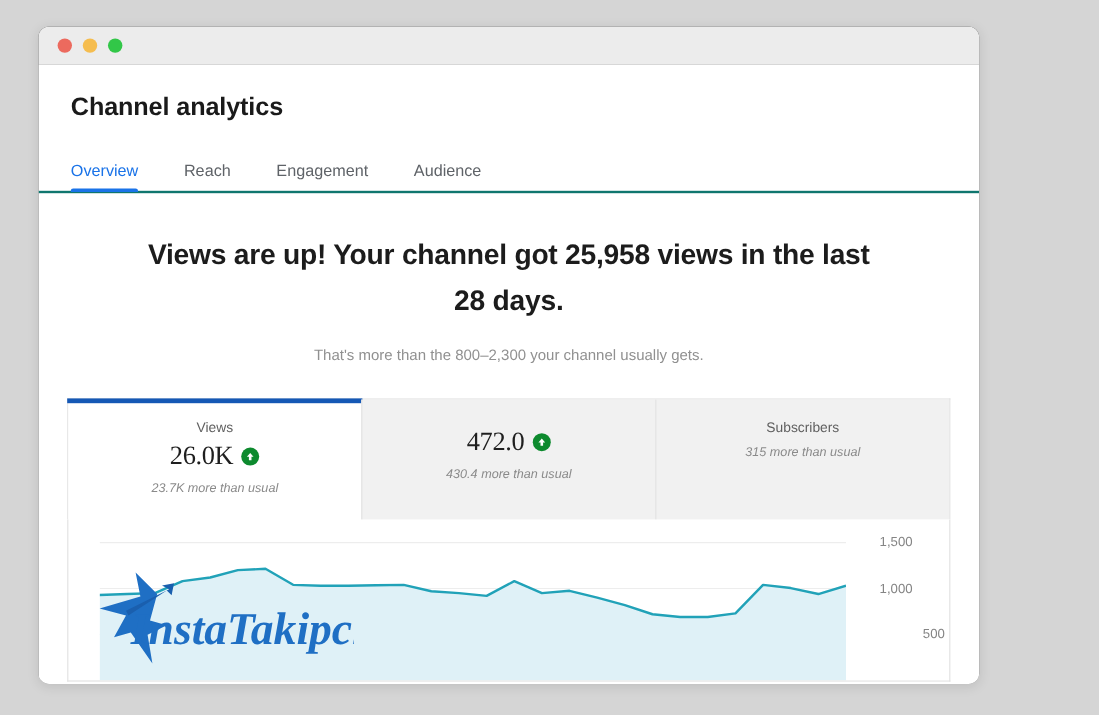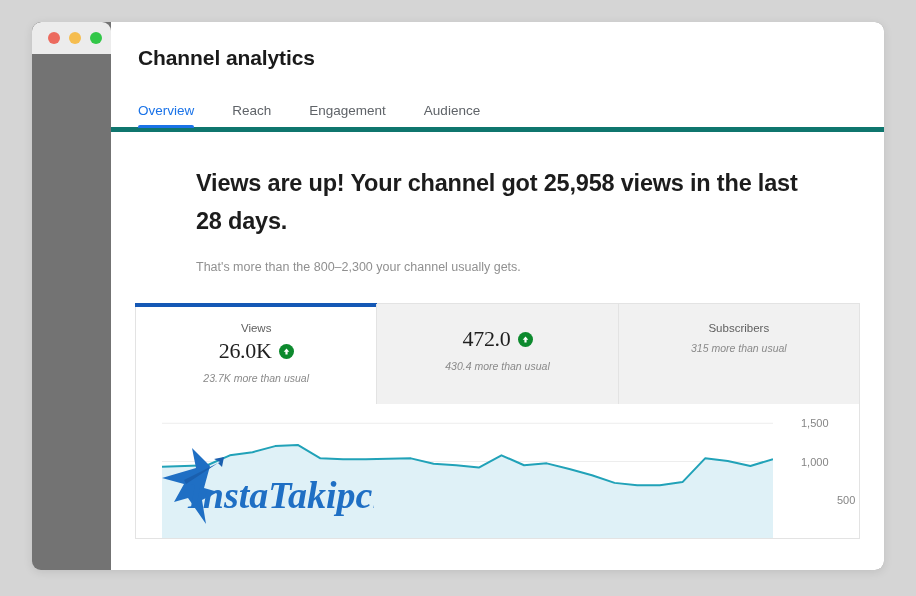--- a/index.html
+++ b/index.html
@@ -14,28 +14,28 @@
     font-family: "Liberation Sans", sans-serif;
     overflow: hidden;
     position: relative;
   }
 
   
   .window {
     position: absolute;
     left: 32px;
     top: 22px;
-    width: 852px;
+    width: 784px;
     height: 548px;
     background: #737373;
     border-radius: 9px 9px 9px 9px;
     box-shadow: 0 2px 10px rgba(0,0,0,0.10);
     overflow: hidden;
     display: flex;
-    flex-direction: row;
+    flex-direction: column;
   }
 
   .titlebar {
     height: 32px;
     background: #ececec;
     border-radius: 9px 9px 0 0;
     display: flex;
     align-items: center;
     padding-left: 16px;
     flex: 0 0 auto;
@@ -66,21 +66,21 @@
     padding: 24px 0 0 27px;
     letter-spacing: -0.1px;
   }
 
   
   .tabs {
     display: flex;
     align-items: flex-end;
     padding-left: 27px;
     margin-top: 23px;
-    border-bottom: 5px solid #0f766e;
+    border-bottom: 2px solid #0f766e;
     height: 34px;
   }
   .tab {
     font-size: 13.5px;
     color: #5f6368;
     padding: 0 0 9px 0;
     margin-right: 38px;
     position: relative;
     cursor: pointer;
     white-space: nowrap;
@@ -95,21 +95,21 @@
     left: 0;
     right: 0;
     bottom: -1px;
     height: 3px;
     background: #1a73e8;
     border-radius: 2px 2px 0 0;
   }
 
   
   .headline-wrap {
-    text-align: left;
+    text-align: center;
     padding: 33px 85px 0 85px;
   }
   .headline {
     font-size: 23.5px;
     font-weight: bold;
     color: #1c1c1c;
     line-height: 1.6;
     letter-spacing: -0.2px;
   }
   .subheadline {

